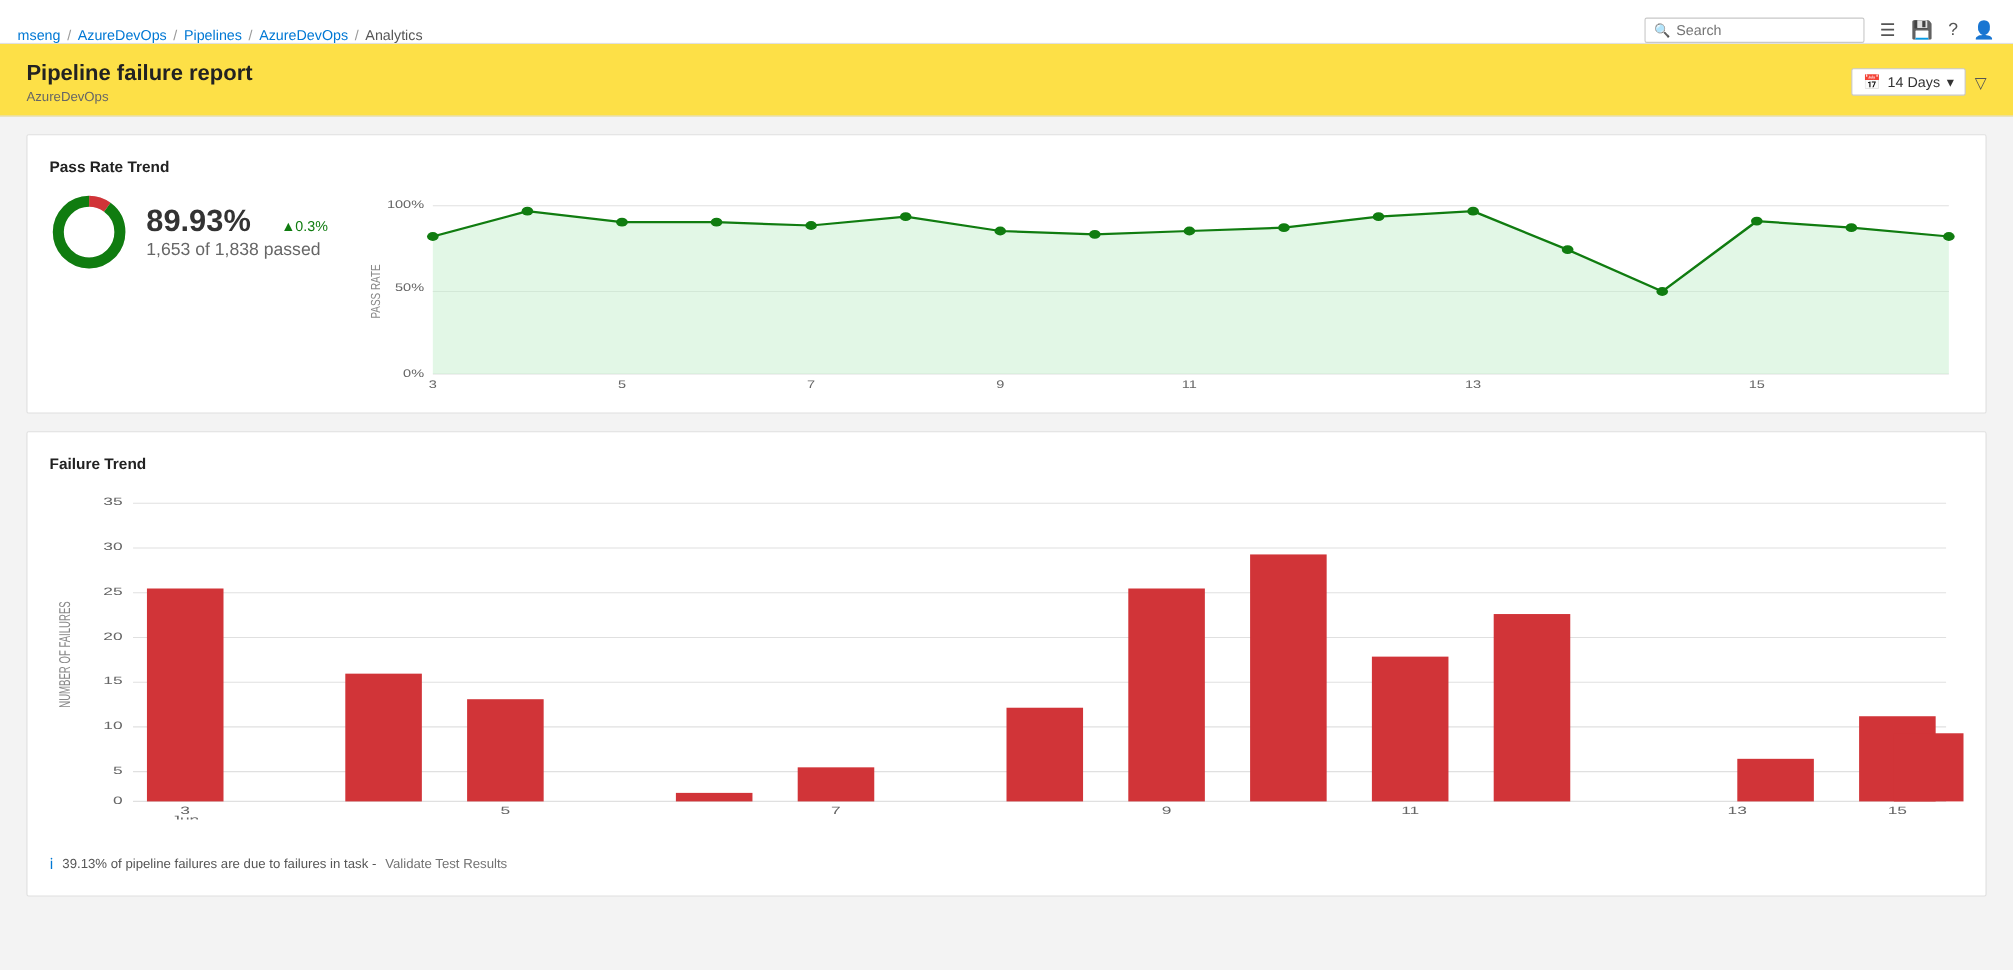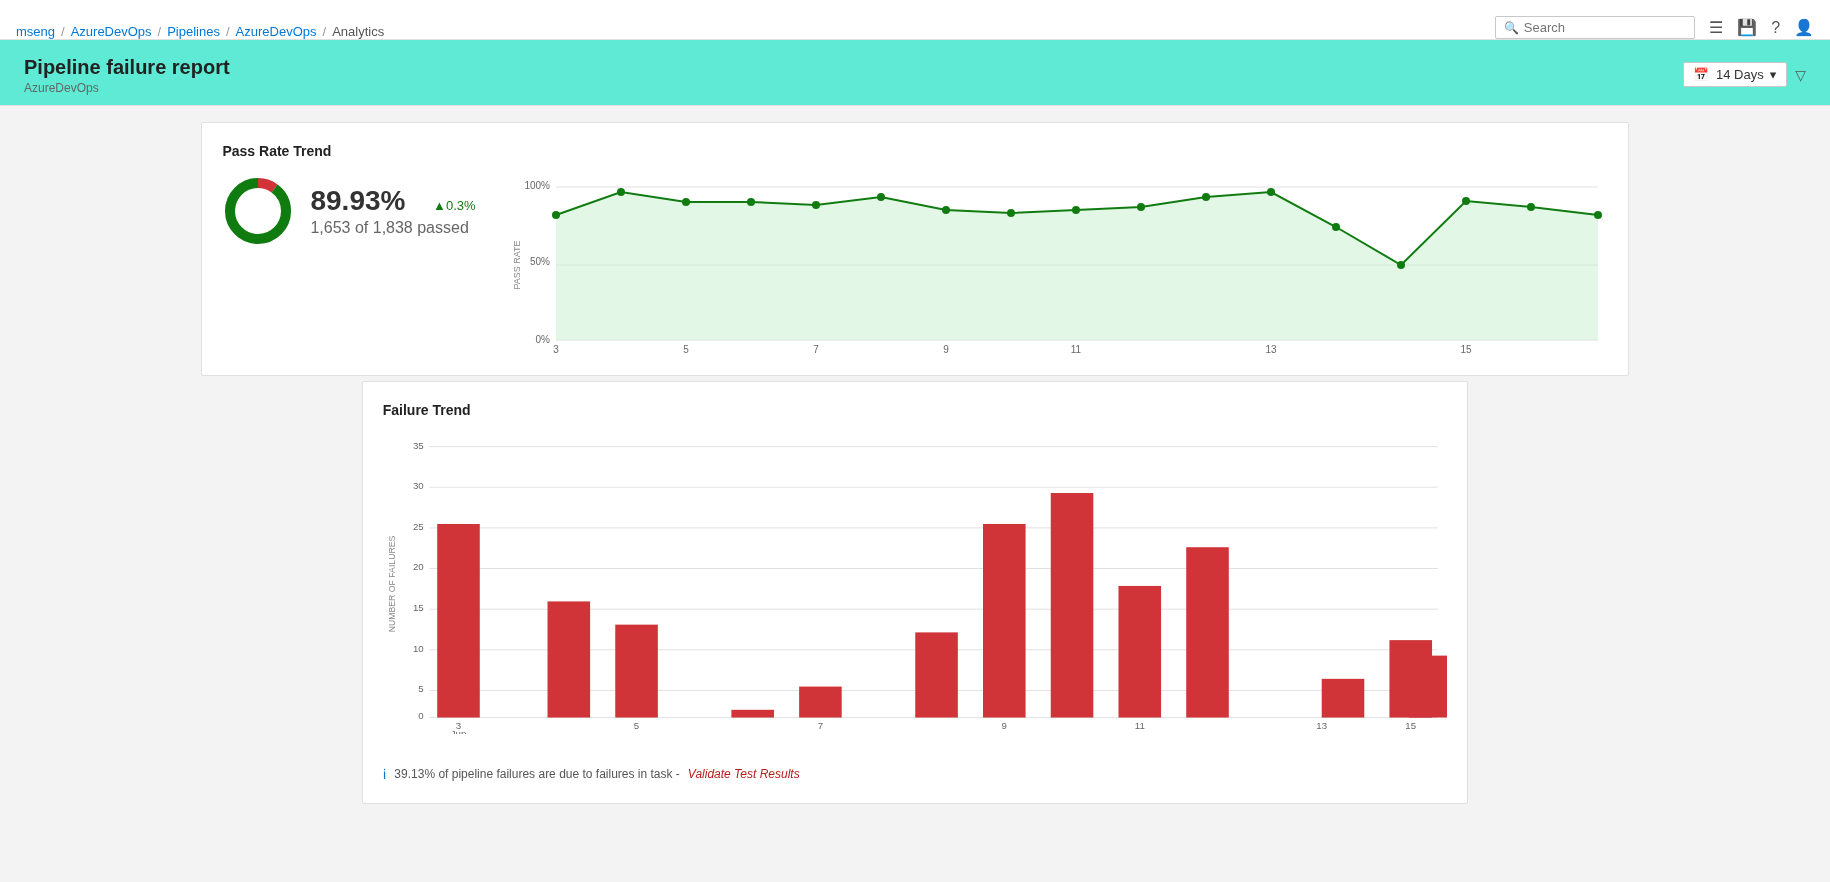--- a/index.html
+++ b/index.html
@@ -19,36 +19,36 @@
     .search-box {
       display: flex; align-items: center;
       border: 1px solid #c8c8c8; background: #fff;
       padding: 3px 8px; border-radius: 2px; width: 200px;
     }
     .search-box input { border: none; outline: none; font-size: 13px; width: 100%; }
     .nav-icon { font-size: 16px; color: #555; cursor: pointer; }
 
     
     .page-header {
-      background: #5eead4; padding: 16px 24px 10px;
+      background: #fde047; padding: 16px 24px 10px;
       border-bottom: 1px solid #e0e0e0;
       display: flex; align-items: flex-start; justify-content: space-between;
     }
     .page-title { font-size: 20px; font-weight: 600; color: #222; }
     .page-subtitle { font-size: 12px; color: #666; margin-top: 2px; }
     .header-controls { display: flex; align-items: center; gap: 8px; margin-top: 6px; }
     .days-selector {
       display: flex; align-items: center; gap: 6px;
       border: 1px solid #c8c8c8; padding: 4px 10px; border-radius: 2px;
       background: #fff; cursor: pointer; font-size: 13px;
     }
     .filter-icon { font-size: 14px; color: #555; cursor: pointer; }
 
     
-    .main { padding: 16px 24px; display: flex; flex-direction: column; gap: 5px; align-items: center; }
+    .main { padding: 16px 24px; display: flex; flex-direction: column; gap: 16px; }
 
     
     .card {
       background: #fff; border: 1px solid #e0e0e0; border-radius: 2px;
       padding: 20px; position: relative;
     }
     .card-title { font-size: 14px; font-weight: 600; color: #222; margin-bottom: 16px; }
 
     
     .pass-rate-content { display: flex; align-items: flex-start; gap: 32px; }
@@ -60,21 +60,21 @@
     .passed-count { font-size: 16px; color: #666; margin-top: 2px; }
 
     
     .chart-area { flex: 1; position: relative; }
     .line-chart-container { position: relative; height: 180px; }
     .bar-chart-container { position: relative; height: 320px; }
 
     
     .failure-info { display: flex; align-items: center; gap: 8px; font-size: 12px; color: #555; margin-top: 10px; }
     .info-icon { color: #0078d4; font-size: 14px; }
-    .validate-link { color: #b91c1c; text-decoration: none; font-style: italic; }
+    .validate-link { color: #737373; text-decoration: none; }
 
     
     .y-label { font-size: 10px; fill: #666; }
     .x-label { font-size: 10px; fill: #666; }
     .axis-title { font-size: 9px; fill: #888; }
     .grid-line { stroke: #e0e0e0; stroke-width: 1; }
   </style>
 </head>
 <body>
 

